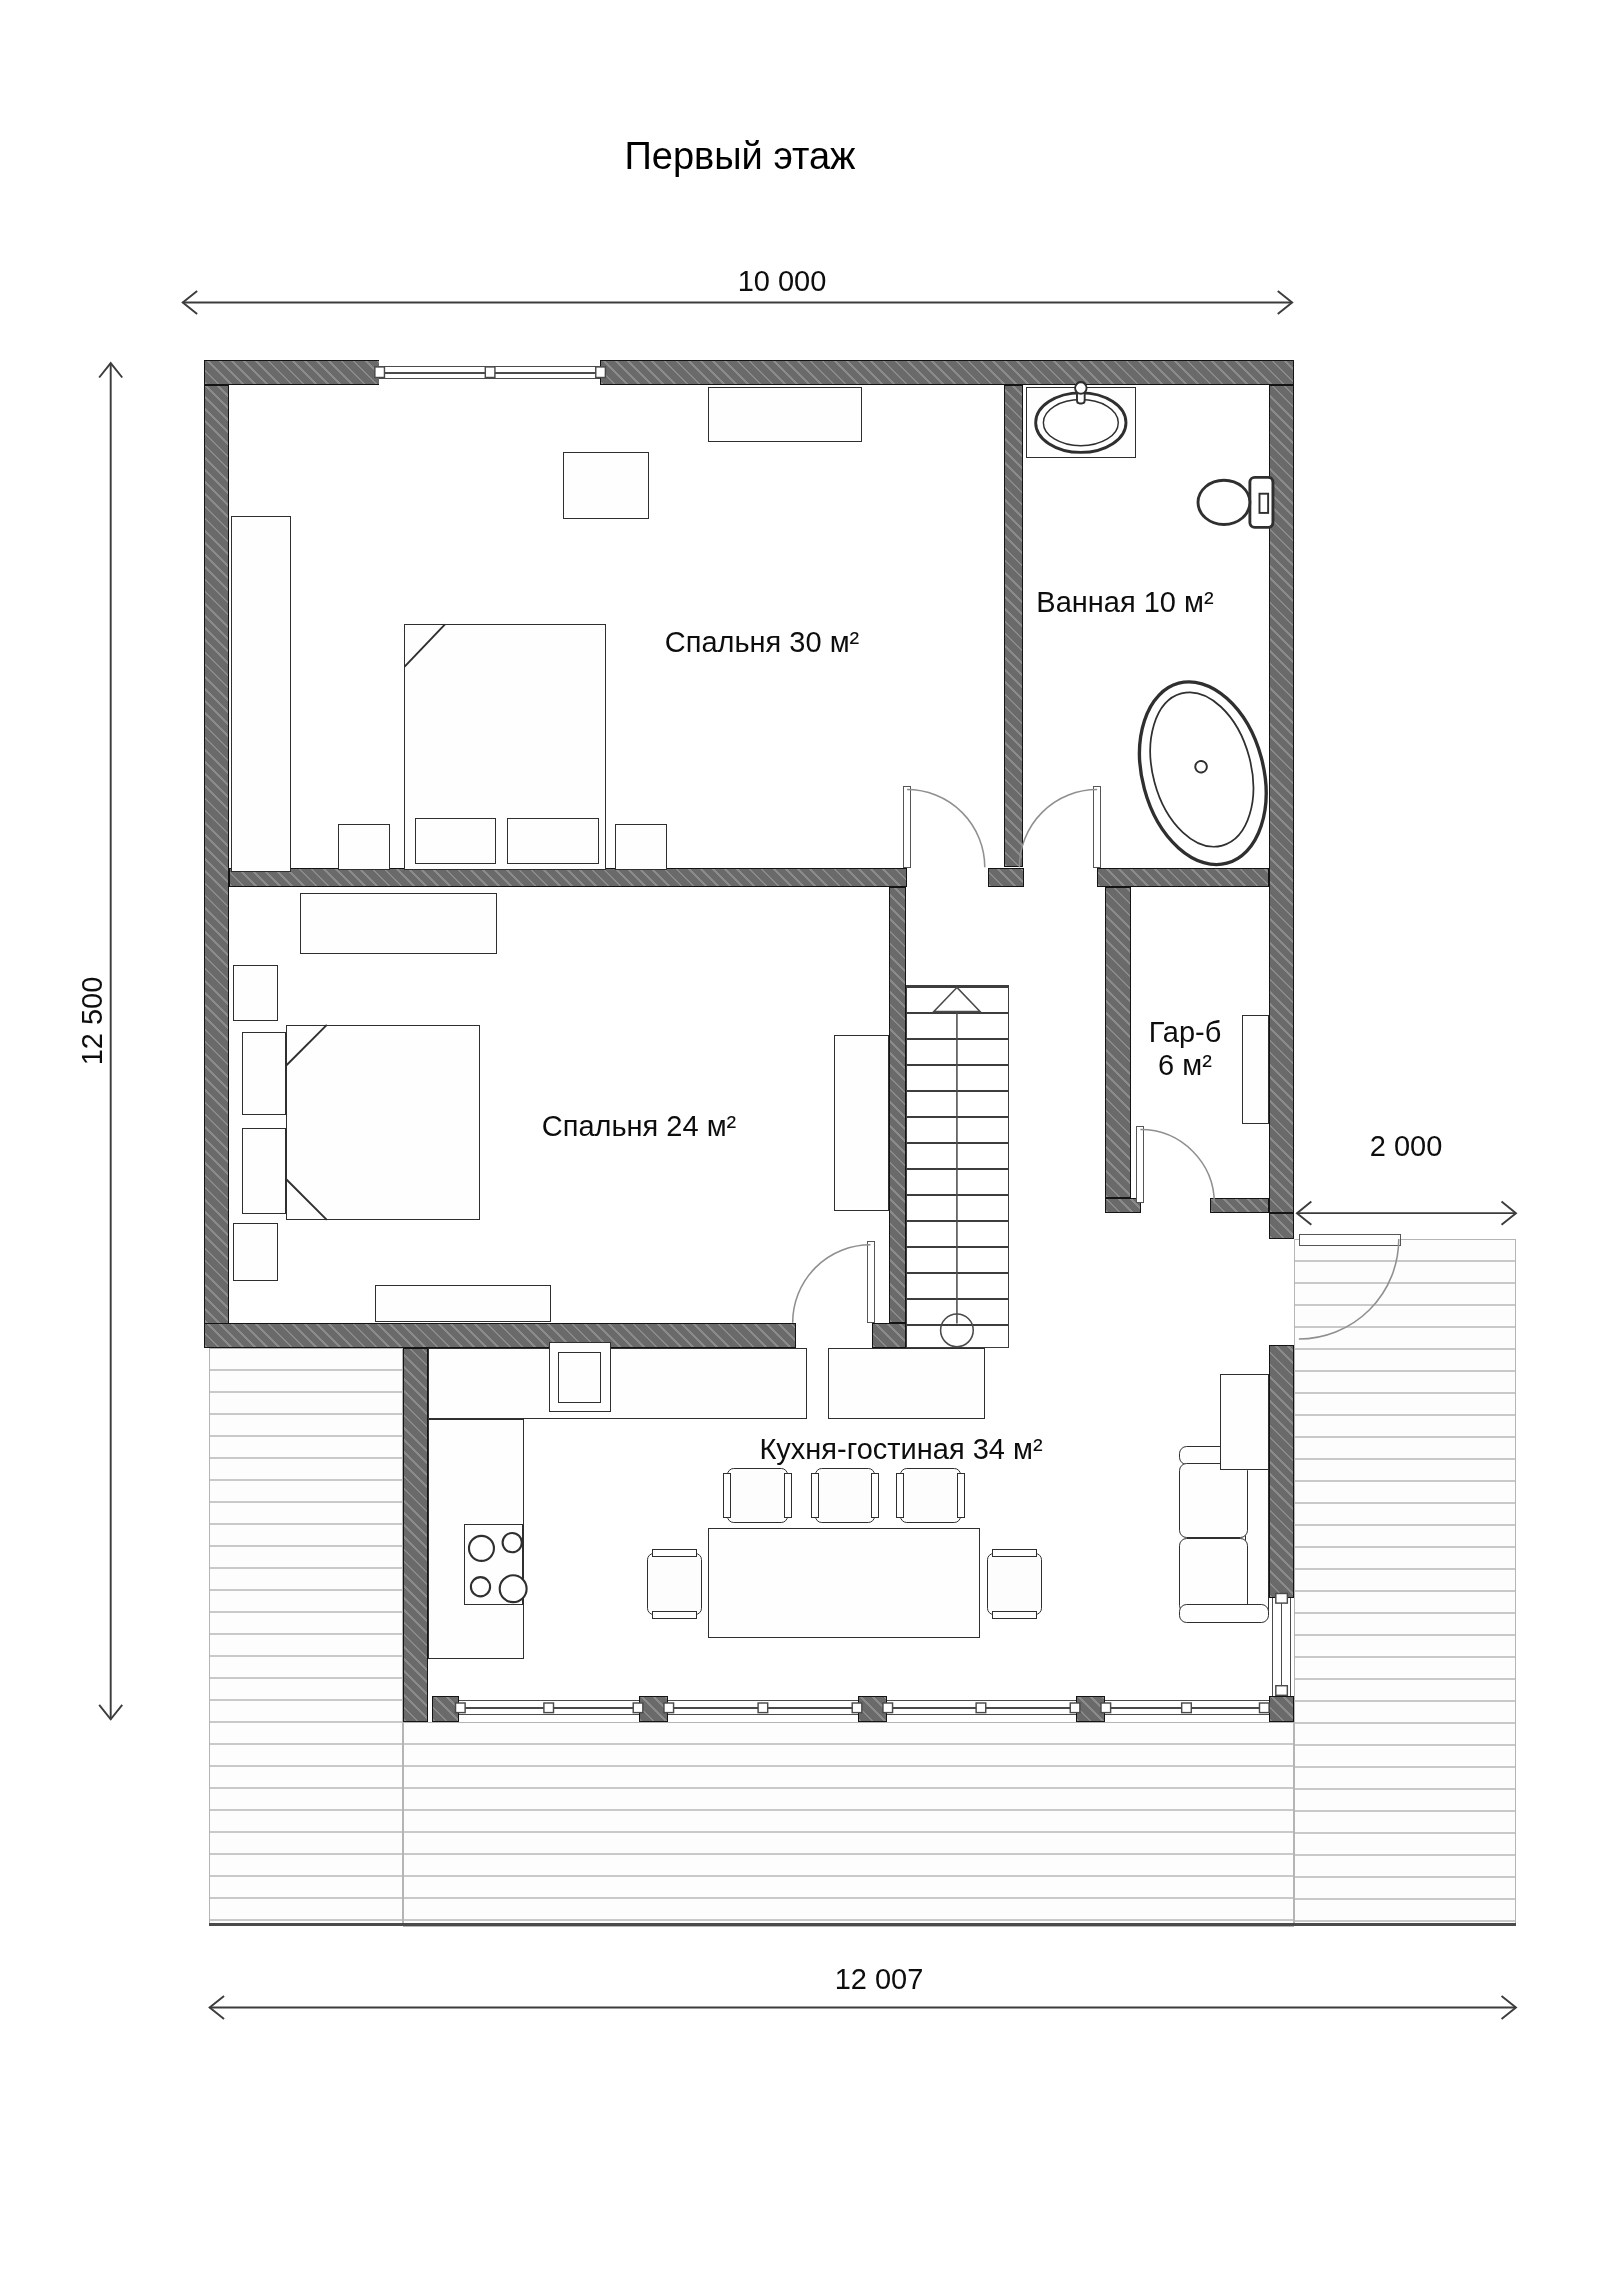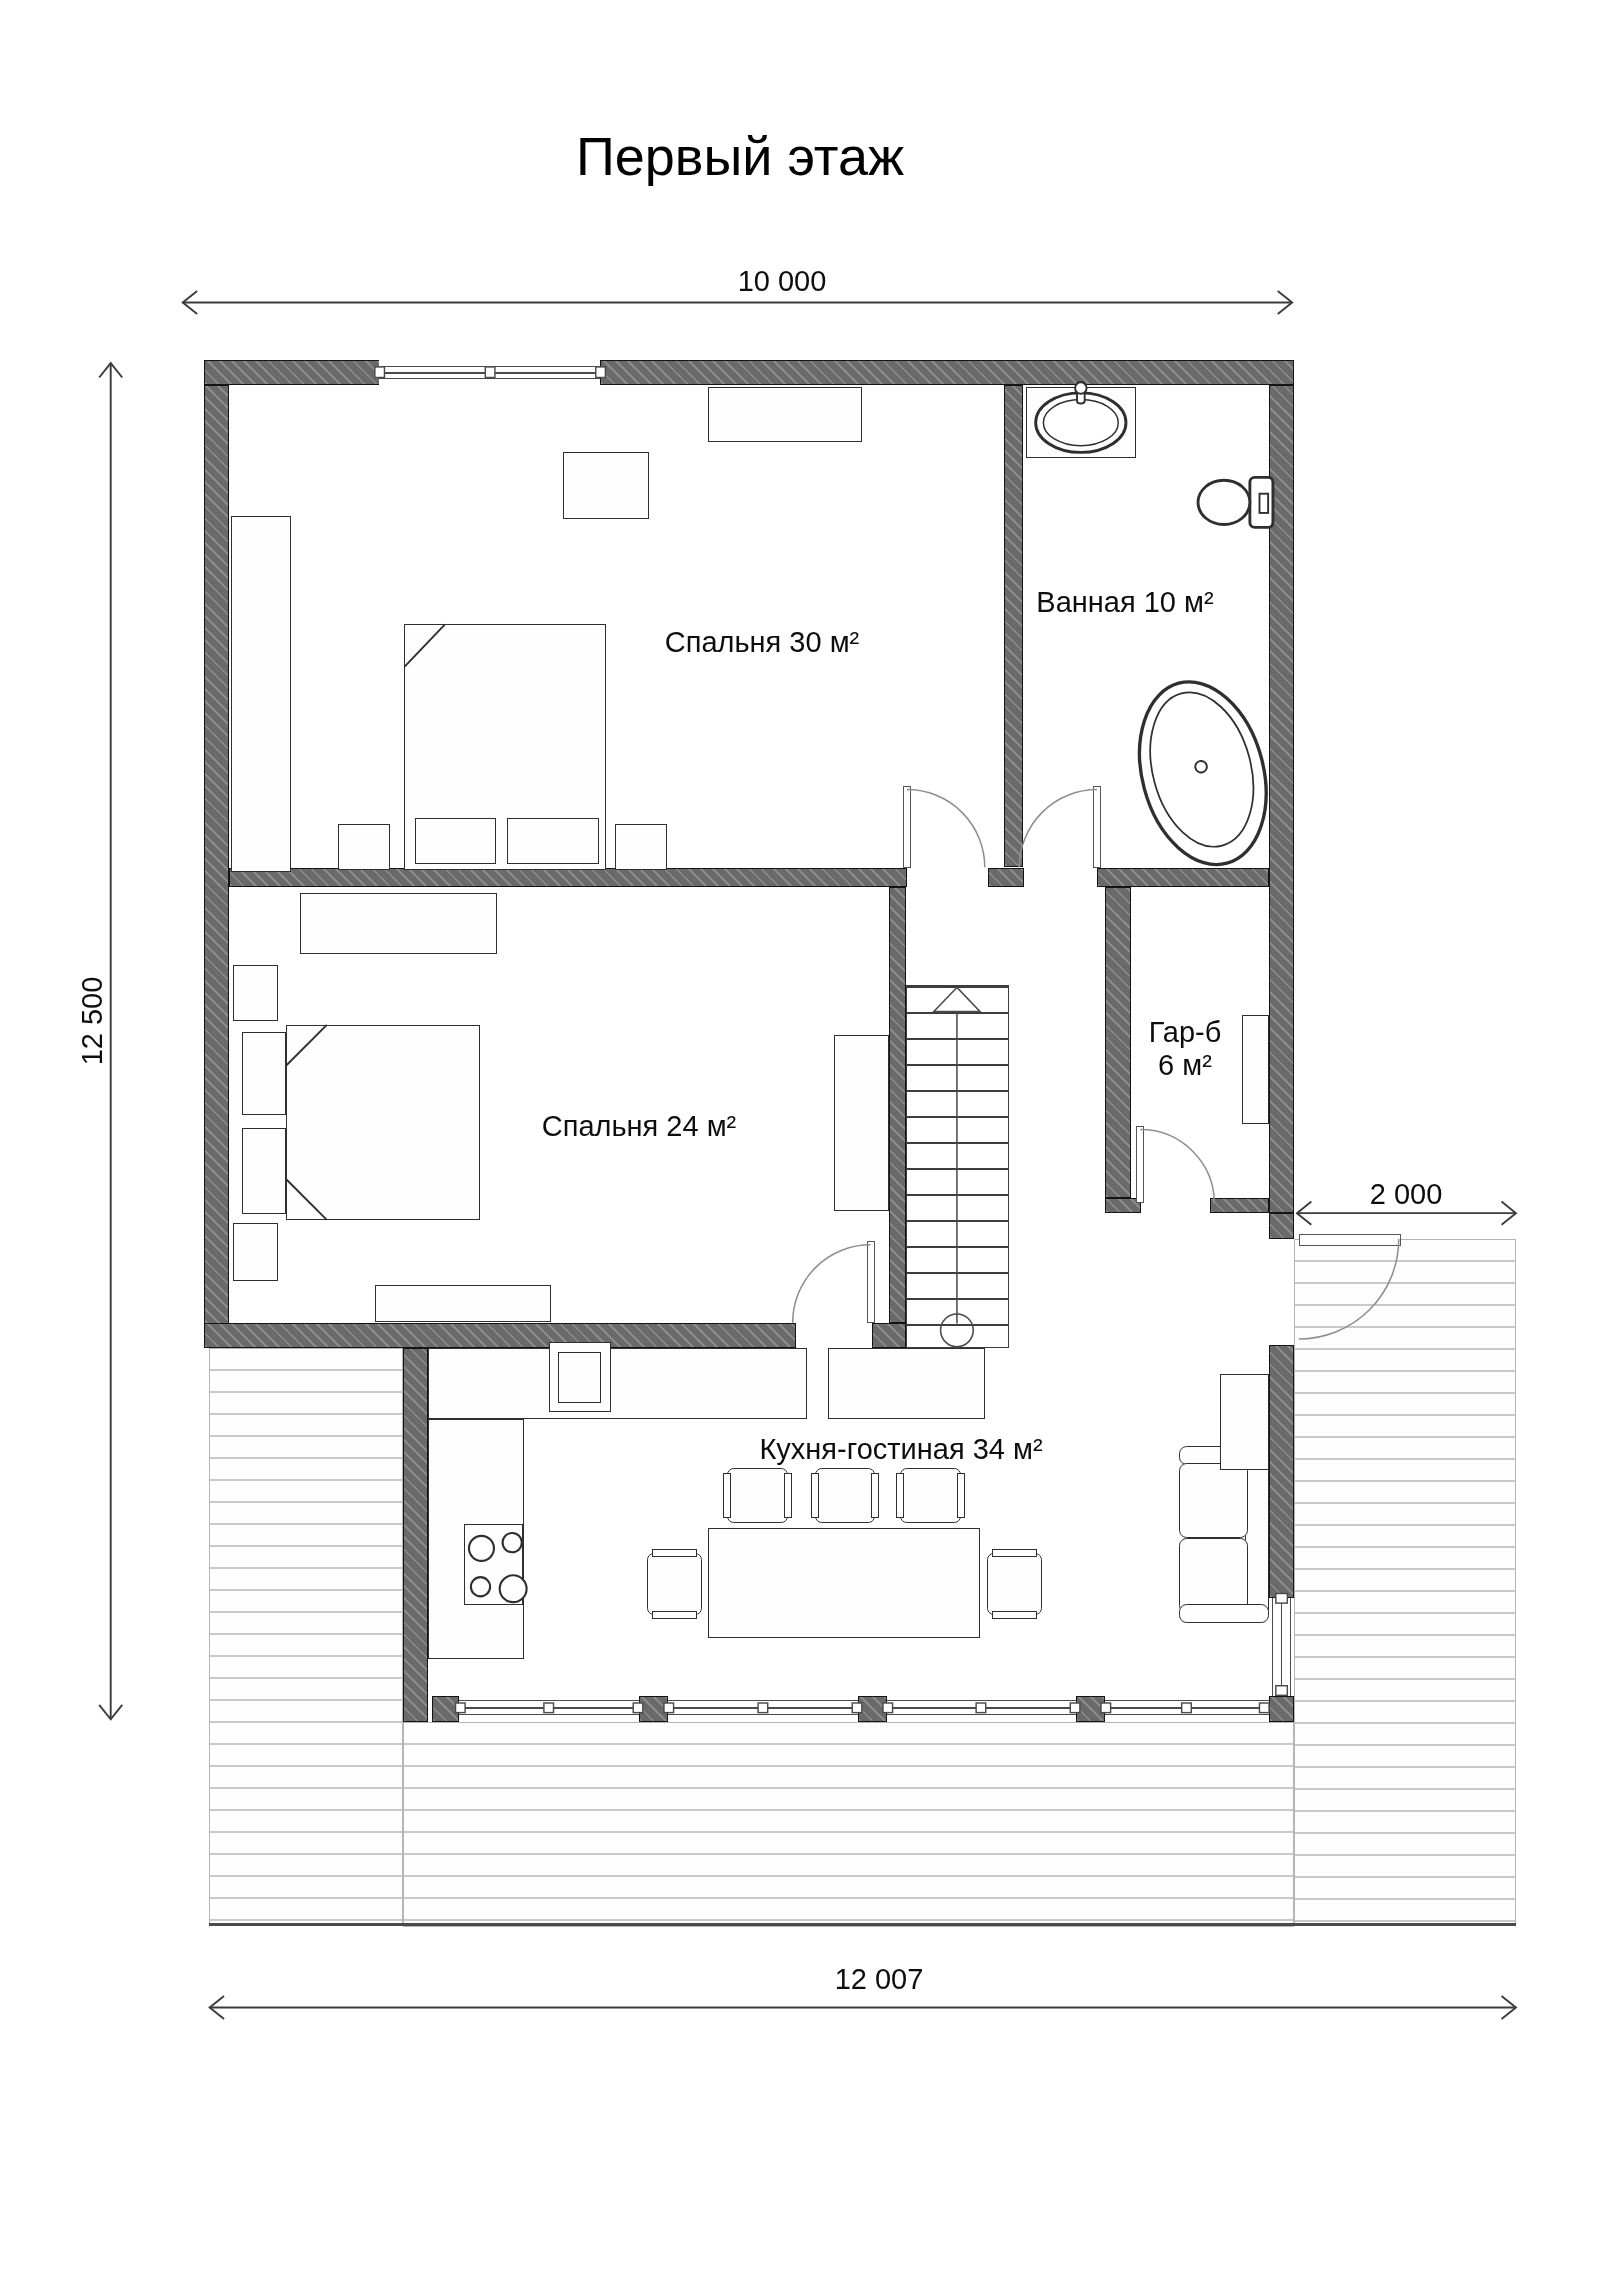--- a/index.html
+++ b/index.html
@@ -29,21 +29,21 @@
   .stairs{position:absolute;background:#fff;border:1.9px solid #3d3d3d;box-sizing:border-box;
           background-image:repeating-linear-gradient(to bottom, #3d3d3d 0 1.9px, transparent 1.9px 26px);}
   
   .deck{position:absolute;background-color:#fdfdfd;border:1px solid #b5b5b5;box-sizing:border-box;
         background-image:repeating-linear-gradient(to bottom, transparent 0 20px, #c9c9c9 20px 22px),
                          repeating-linear-gradient(to bottom, transparent 0 86px, #ababab 86px 88px);}
   
   .lab{position:absolute;transform:translate(-50%,-50%);font-size:29px;white-space:nowrap;color:#0d0d0d;}
   .dim{position:absolute;transform:translate(-50%,-50%);font-size:29px;white-space:nowrap;color:#0d0d0d;}
   .dim.rot{transform:translate(-50%,-50%) rotate(-90deg);}
-  .title{position:absolute;left:740px;top:156px;transform:translate(-50%,-50%);font-size:54px;color:#000;}
+  .title{position:absolute;left:740px;top:156px;transform:translate(-50%,-50%);font-size:38px;color:#000;}
   .two-line{text-align:center;line-height:1.15;}
   svg.overlay{position:absolute;left:0;top:0;pointer-events:none;}
 </style>
 </head>
 <body>
 
 <div class="canvas">
 
   <div class="title">Первый этаж</div>
 
@@ -135,21 +135,21 @@
   <div class="lab" style="left:1125px;top:602px;text-align:right;">Ванная 10 м²</div>
   <div class="lab" style="left:639px;top:1126px;">Спальня 24 м²</div>
   <div class="lab two-line" style="left:1185px;top:1049px;">
     <div>Гар-б</div>
     <div>6 м²</div>
   </div>
   <div class="lab" style="left:869px;top:1449px;margin-left:32px;">Кухня-гостиная 34 м²</div>
 
   <div class="dim" style="left:752px;top:281px;margin-left:30px;">10 000</div>
   <div class="dim rot" style="left:92px;top:1021px;">12 500</div>
-  <div class="dim" style="left:1406px;top:1194px;">2 000</div>
+  <div class="dim" style="left:1406px;top:1146px;">2 000</div>
   <div class="dim" style="left:879px;top:1979px;">12 007</div>
 
   <svg class="overlay" width="1618" height="2287" viewBox="0 0 1684 2381">
 
     <g stroke="#3c3c3c" stroke-width="2" fill="none">
       <line x1="190" y1="315" x2="1345" y2="315"></line>
       <polyline points="205,303 190,315 205,327"></polyline>
       <polyline points="1330,303 1345,315 1330,327"></polyline>
       <line x1="115" y1="378" x2="115" y2="1790"></line>
       <polyline points="103,393 115,378 127,393"></polyline>

